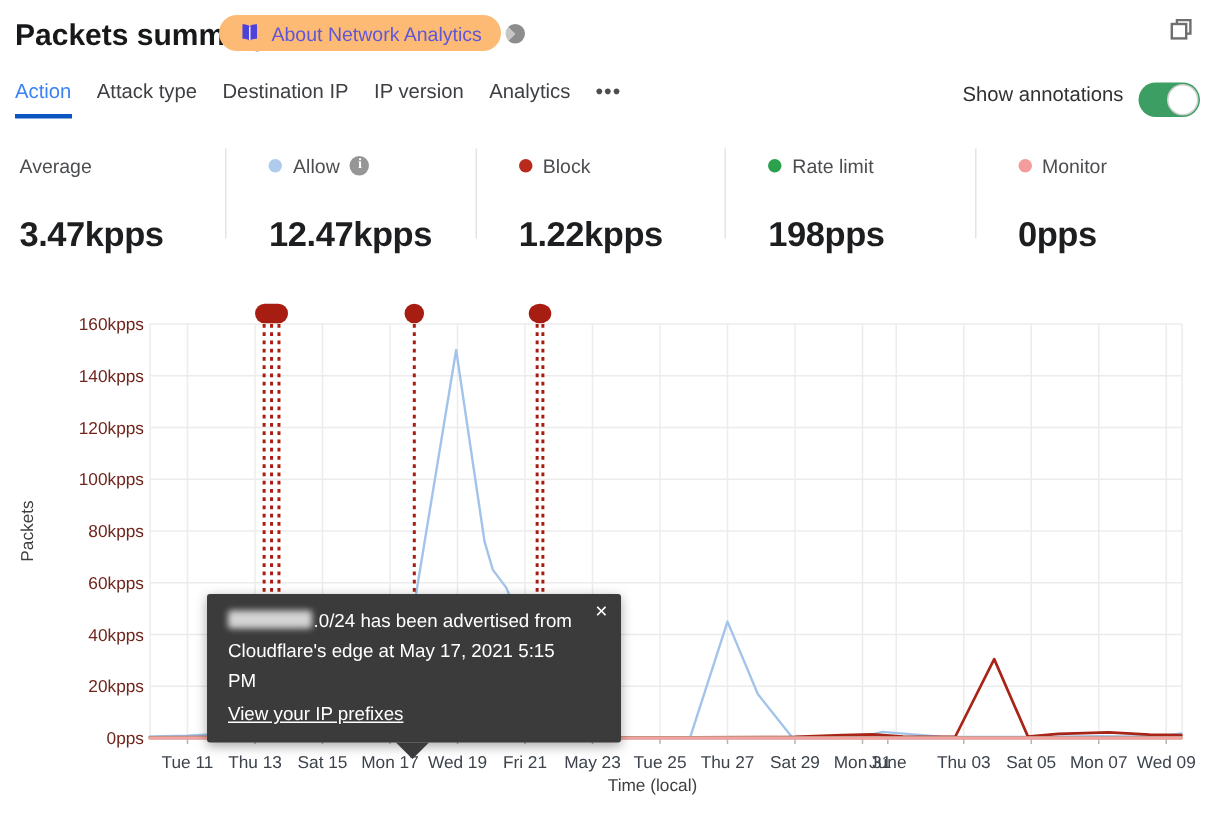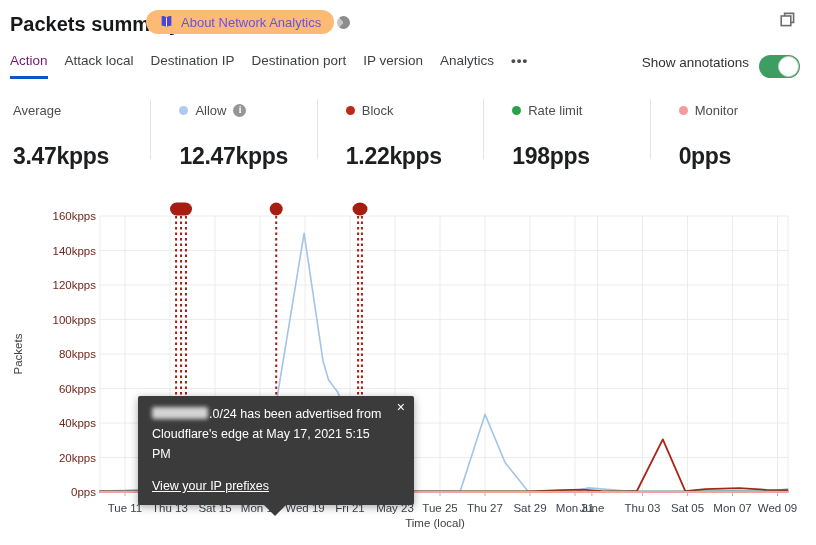--- a/index.html
+++ b/index.html
@@ -10,21 +10,21 @@
   .title{position:absolute;left:10px;top:13px;font-size:20px;font-weight:700;color:#17181a}
   .badge{position:absolute;left:146px;top:10px;height:24px;display:flex;align-items:center;gap:7px;
          padding:0 13px;background:#fdba74;border-radius:12px;color:#6157d6;font-size:13px;cursor:pointer}
   .pie{position:absolute;left:337px;top:16px;width:13px;height:13px;border-radius:50%;
        background:conic-gradient(#8d8d8d 0 62%,#c6c6c6 62% 88%,#8d8d8d 88%)}
   .winicon{position:absolute;right:20px;top:11px;cursor:pointer}
 
   
   .tabs{position:absolute;left:10px;top:53px;display:flex;gap:17px;font-size:13.5px;color:#3d3f42}
   .tab{padding-bottom:8px;cursor:pointer;white-space:nowrap}
-  .tab.active{color:#701a75;border-bottom:3px solid #0a57c2}
+  .tab.active{color:#3b82f6;border-bottom:3px solid #0a57c2}
   .more{letter-spacing:1px;color:#4d4d4d;font-weight:700;cursor:pointer;padding-bottom:8px}
   .annot-toggle{position:absolute;right:16px;top:55px;display:flex;align-items:flex-start;gap:10px;
                 font-size:13.5px;color:#2f3133}
   .track{width:41px;height:23px;border-radius:12px;background:#3d9e63;position:relative;cursor:pointer}
   .knob{position:absolute;right:1px;top:1px;width:21px;height:21px;border-radius:50%;background:#fff;
         border:1px solid #cfcfcf;box-sizing:border-box}
 
   
   .stats{position:absolute;left:0;top:99px;width:816px;height:60px;display:flex}
   .stat{flex:1;padding:2px 0 0 13px;box-sizing:border-box}
@@ -39,21 +39,21 @@
   
   #chart{position:absolute;left:0;top:0}
 
   
   .tooltip{position:absolute;left:138px;top:396px;width:276px;box-sizing:border-box;background:#3b3b3b;
            color:#fff;font-size:12.5px;line-height:1.6;padding:8px 26px 9px 14px;border-radius:2px;
            box-shadow:0 2px 8px rgba(0,0,0,.35)}
   .tooltip .close{position:absolute;top:4px;right:9px;font-size:14px;line-height:14px;cursor:pointer}
   .blob{display:inline-block;width:56px;height:12px;background:#d4d4d4;border-radius:2px;
         filter:blur(2px);vertical-align:-1px;margin-right:1px}
-  .tt-link{color:#fff;text-decoration:underline;display:inline-block;margin-top:12px;cursor:pointer}
+  .tt-link{color:#fff;text-decoration:underline;display:inline-block;margin-top:2px;cursor:pointer}
   .arrow{position:absolute;left:126px;bottom:-11px;width:0;height:0;border-left:11px solid transparent;
          border-right:11px solid transparent;border-top:11px solid #3b3b3b}
 </style>
 </head>
 <body>
 
 <div class="title">Packets summary</div>
 
 <div class="badge">
   <span style="display:flex">
@@ -69,23 +69,22 @@
 
 <div class="winicon">
   <svg width="17" height="17" viewBox="0 0 17 17">
     <rect x="2.2" y="5" width="9.6" height="9.6" fill="none" stroke="#6e6e6e" stroke-width="1.6"></rect>
     <path d="M5.6 5V2.4h9v9h-2.6" fill="none" stroke="#6e6e6e" stroke-width="1.6"></path>
   </svg>
 </div>
 
 <div class="tabs">
   <div class="tab active">Action</div>
-  <div class="tab">Attack local</div>
+  <div class="tab">Attack type</div>
   <div class="tab">Destination IP</div>
-  <div class="tab">Destination port</div>
   <div class="tab">IP version</div>
   <div class="tab">Analytics</div>
   <div class="more">•••</div>
 </div>
 
 <div class="annot-toggle">
   <span>Show annotations</span>
   <div class="track">
     <div class="knob"></div>
   </div>

